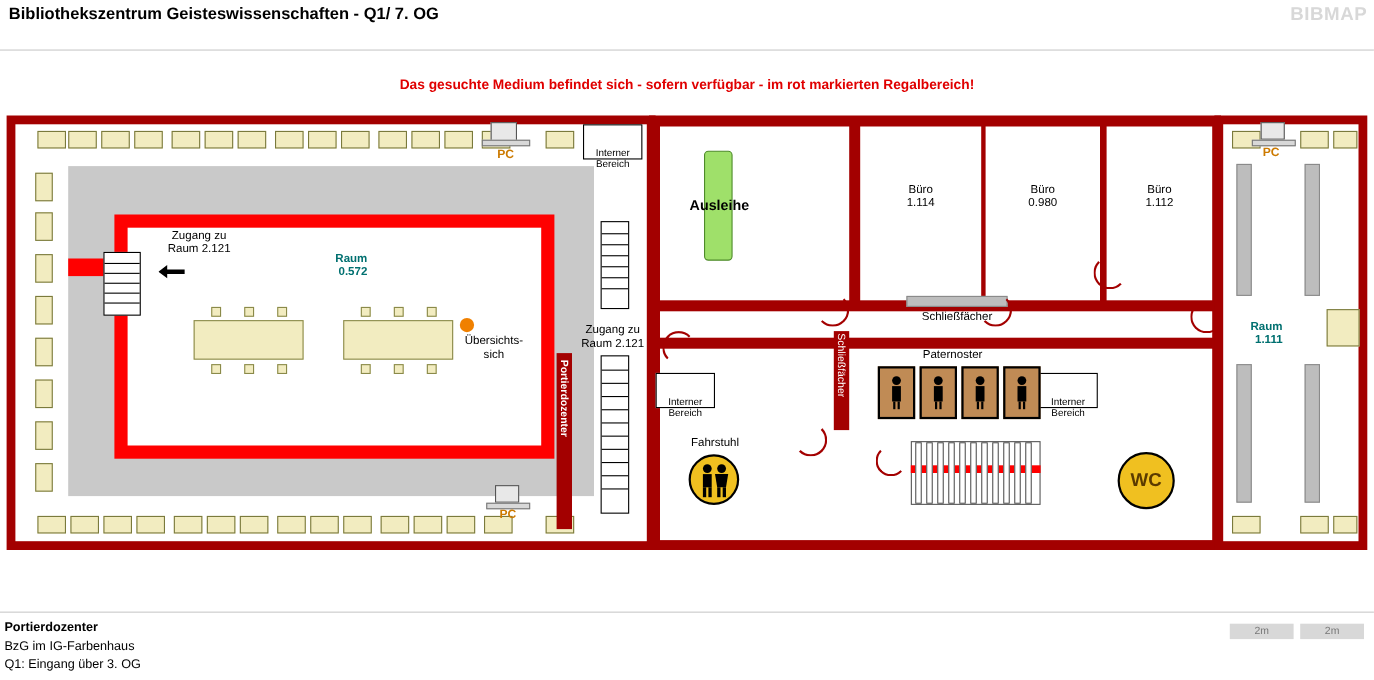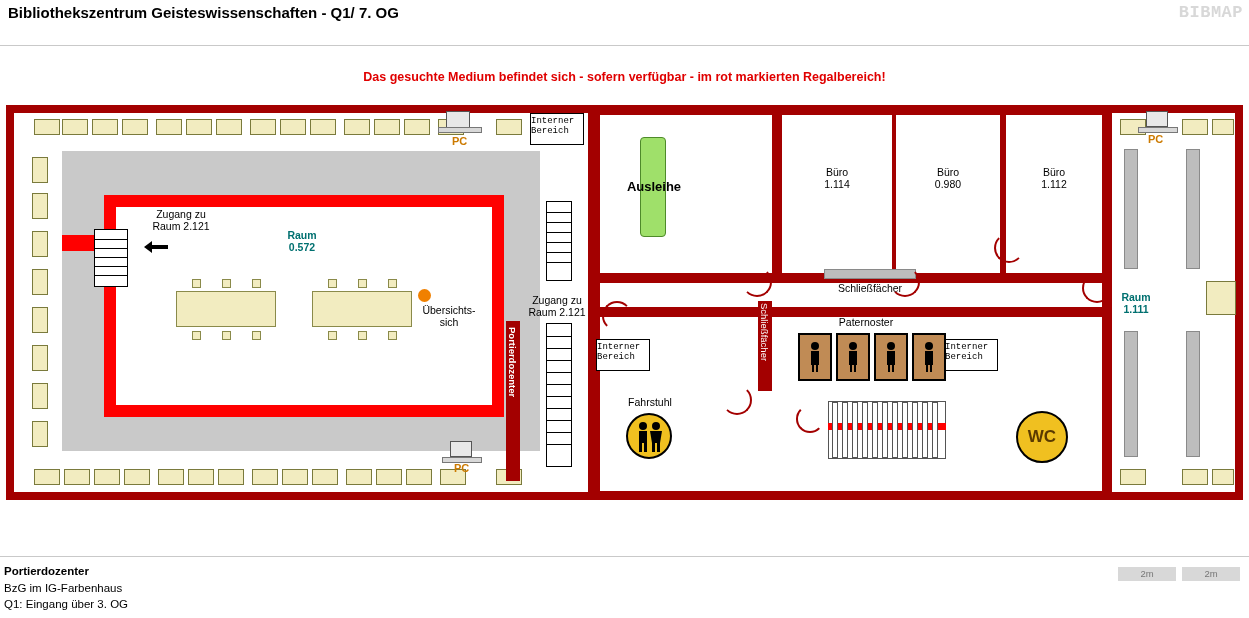--- a/index.html
+++ b/index.html
@@ -37,21 +37,20 @@
     color: #000;
     white-space: nowrap;
   }
   #logo {
     position: absolute;
     right: 6px; top: 3px;
     font-size: 17px;
     font-weight: bold;
     letter-spacing: 0.5px;
     color: #d8d8d8;
-    font-family: Liberation Mono, monospace;
   }
   
   #notice {
     position: absolute;
     left: 0; top: 70px;
     width: 1249px;
     text-align: center;
     font-size: 12.5px;
     font-weight: bold;
     color: #e00000;
@@ -96,41 +95,40 @@
     color: #000;
     text-align: center;
     line-height: 11.5px;
     white-space: nowrap;
   }
   .lbl-room {
     position: absolute;
     font-size: 10.5px;
     color: #007070;
     font-weight: bold;
-    text-align: center;
+    text-align: right;
     line-height: 12px;
     white-space: nowrap;
   }
   .lbl-pc {
     position: absolute;
     font-size: 11px;
     color: #cc7a00;
     font-weight: bold;
   }
   .intbox {
     position: absolute;
     background: #ffffff;
     border: 1px solid #000;
     box-sizing: border-box;
     font-size: 9px;
     line-height: 10px;
-    text-align: left;
+    text-align: center;
     color: #000;
-    padding-top: 2px;
-    font-family: Liberation Mono, monospace;
+    padding-top: 20px;
   }
   .table {
     position: absolute;
     background: #f2ecc0;
     border: 1px solid #8a8a4a;
     box-sizing: border-box;
   }
   .chair {
     position: absolute;
     width: 9px; height: 9px;

